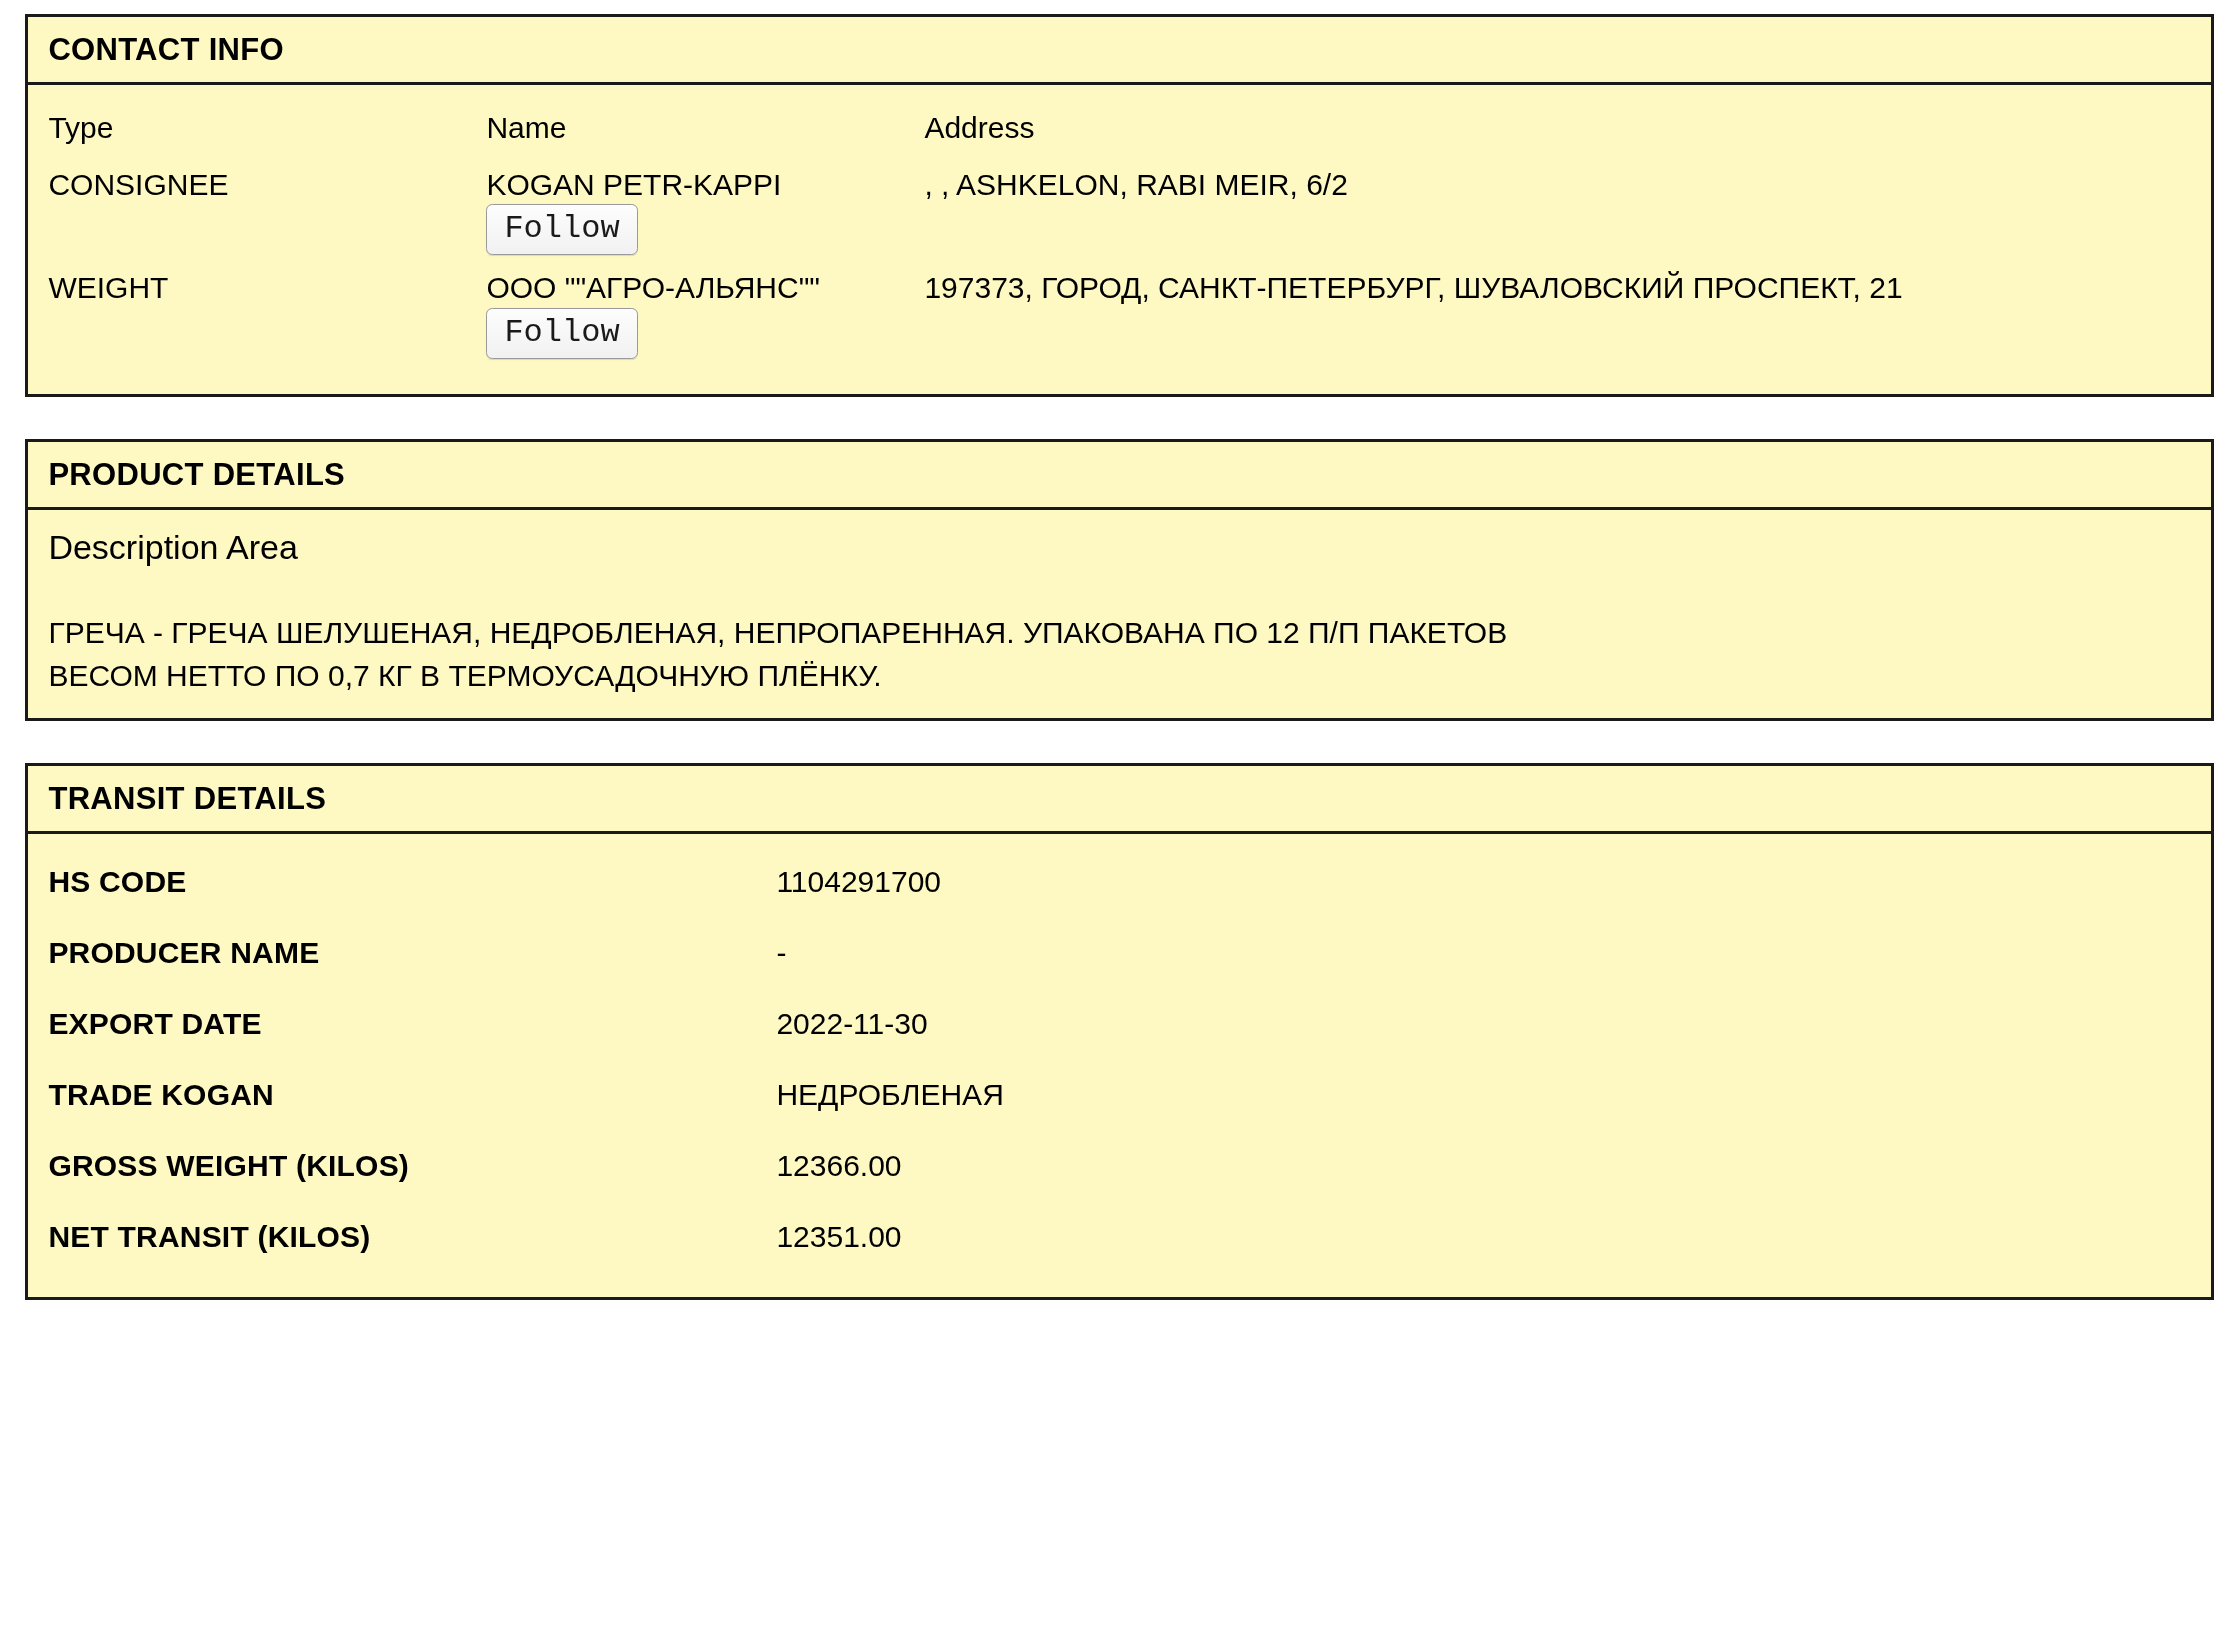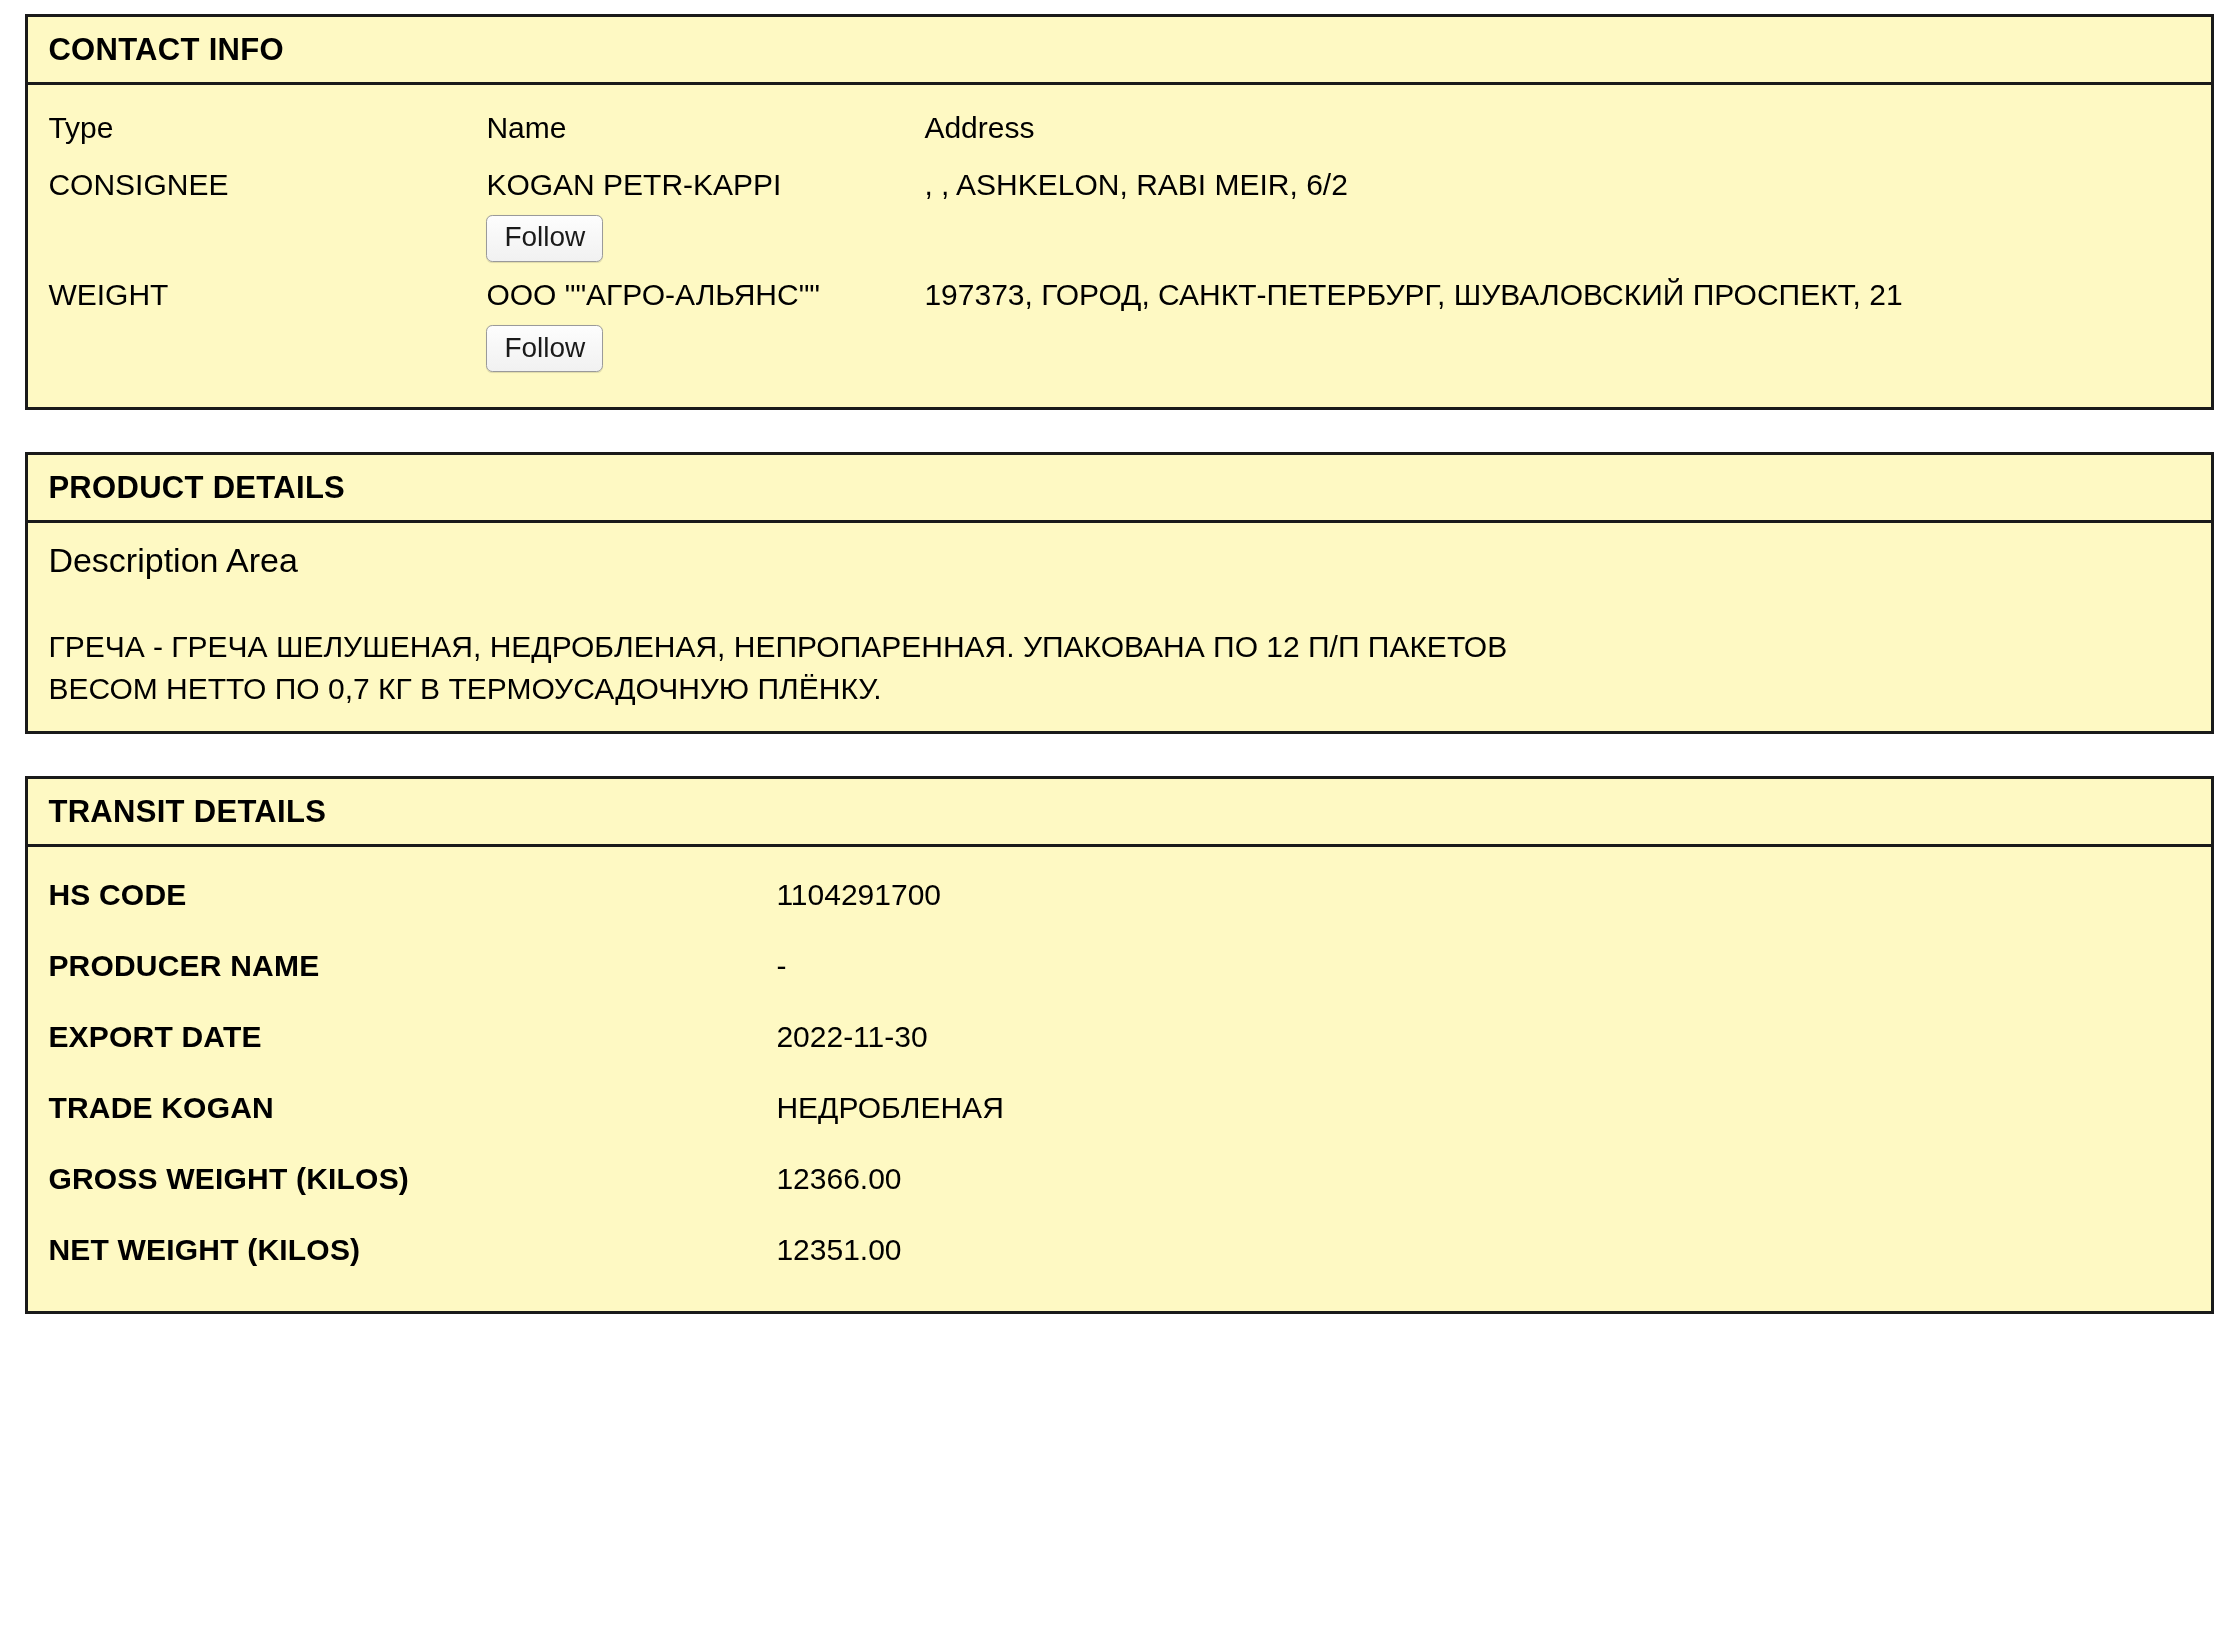--- a/index.html
+++ b/index.html
@@ -59,23 +59,22 @@
     vertical-align: top;
     padding: 0 0 14px 0;
     line-height: 1.28;
   }
   .col-type   { width: 438px; }
   .col-name   { width: 438px; }
   .col-addr   { width: auto; }
 
   .follow-btn {
     display: inline-block;
-    margin-top: 11px;
-    font-family: Liberation Sans, sans-serif;
-    font-size: 28px;
+    font-family: Liberation Mono, monospace;
+    font-size: 32px;
     line-height: 1.1;
     padding: 6.3px 17px 7.8px 17px;
     border: 1.6px solid #9a9a9a;
     border-radius: 6.3px;
     background: linear-gradient(#fdfdfd, #f1f1f1);
     color: #1a1a1a;
     cursor: pointer;
     box-shadow: 0 0.8px 0.8px rgba(0,0,0,0.12);
   }
 
@@ -189,21 +188,21 @@
           </tr>
           <tr>
             <td class="t-label">TRADE KOGAN</td>
             <td class="t-value">НЕДРОБЛЕНАЯ</td>
           </tr>
           <tr>
             <td class="t-label">GROSS WEIGHT (KILOS)</td>
             <td class="t-value">12366.00</td>
           </tr>
           <tr>
-            <td class="t-label">NET WEIGHT (KILOS)</td>
+            <td class="t-label">NET TRANSIT (KILOS)</td>
             <td class="t-value">12351.00</td>
           </tr>
         </tbody>
       </table>
     </div>
   </section>
 
 </div>
 
 

